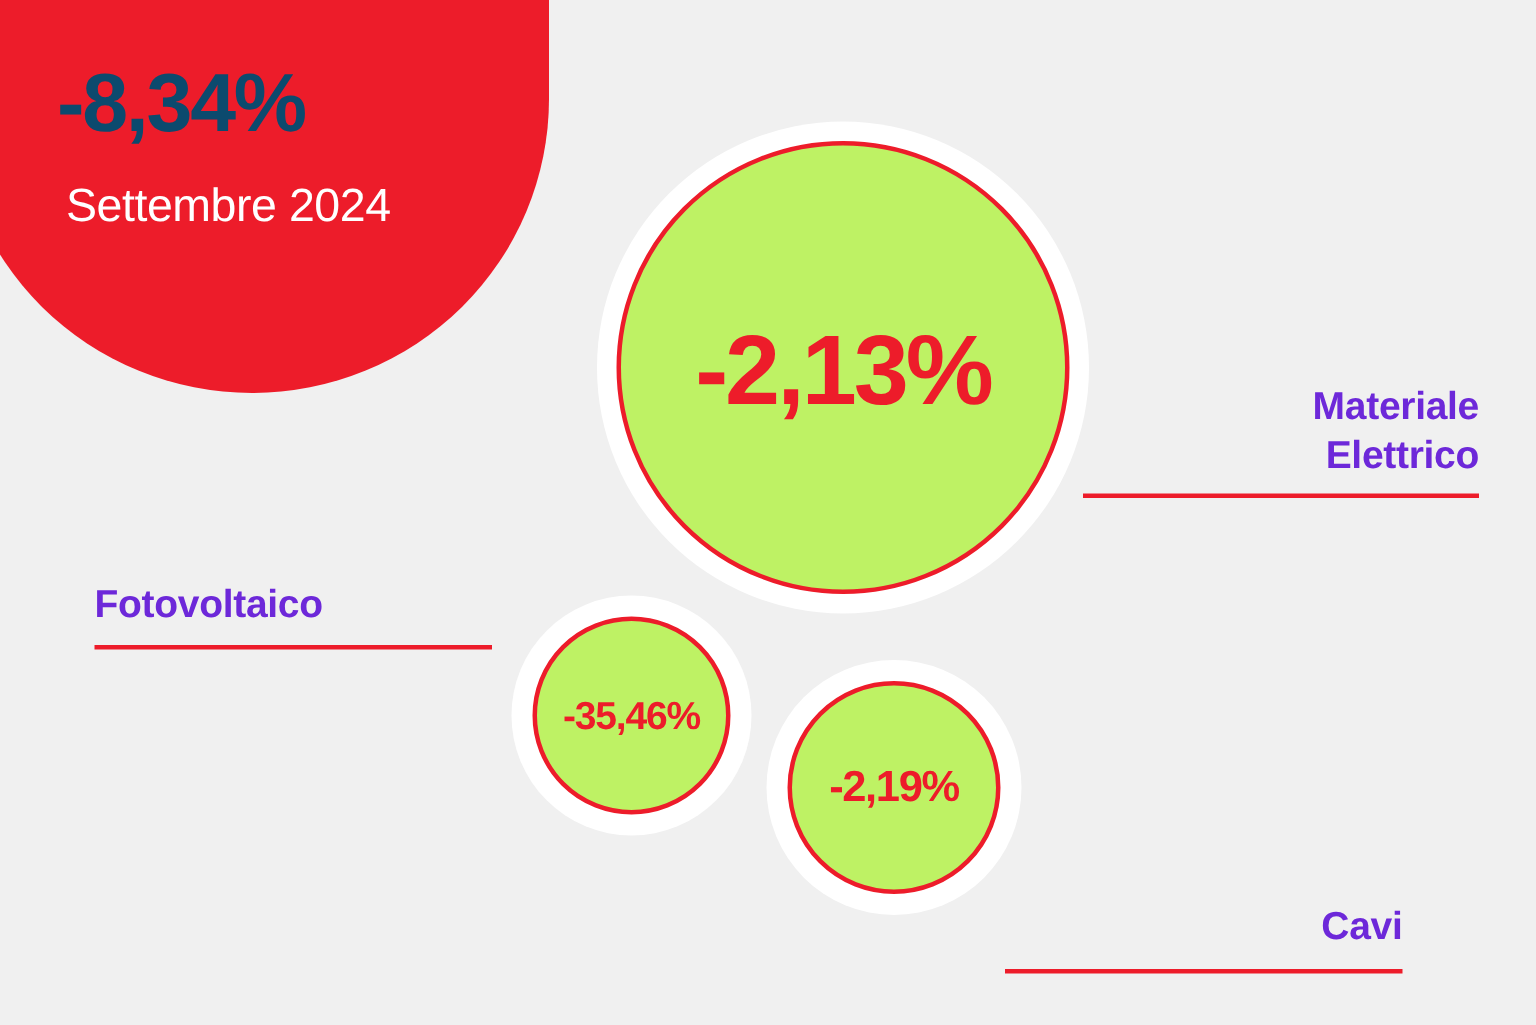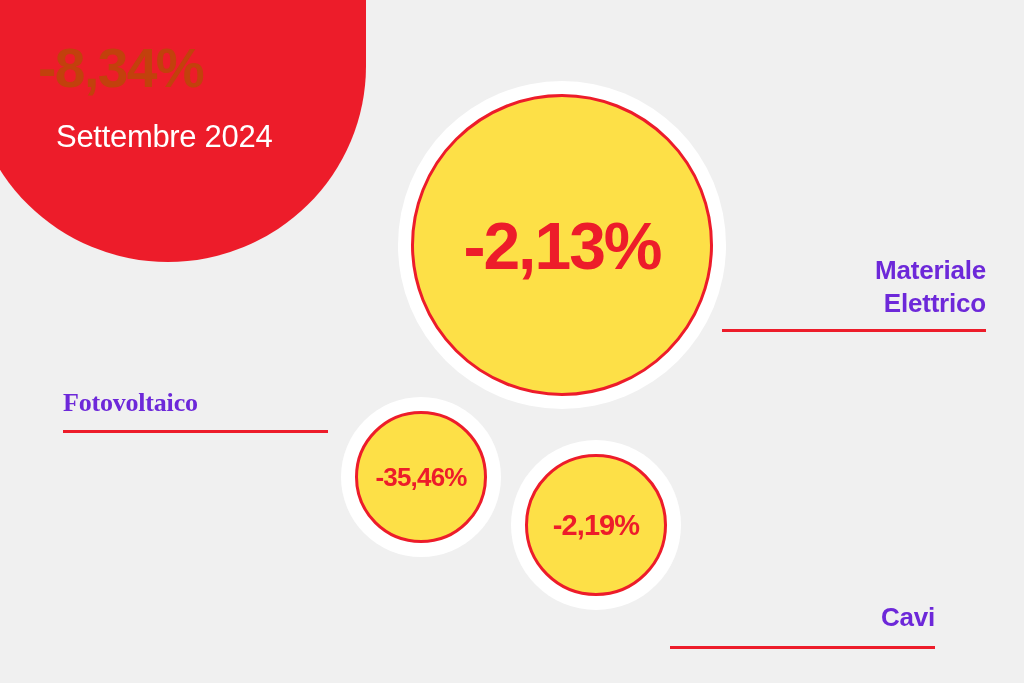--- a/index.html
+++ b/index.html
@@ -42,52 +42,52 @@
   }
 
   .headline-wrap {
     position: absolute;
     left: 38px;
     top: 40px;
     width: 320px;
     z-index: 5;
   }
   .headline-value {
-    color: #c2410c;
+    color: #0c4a6e;
     font-size: 55px;
     font-weight: bold;
     letter-spacing: -1.5px;
     line-height: 1.05;
     margin: 0;
     white-space: nowrap;
   }
   .headline-period {
     color: #ffffff;
     font-size: 31px;
     font-weight: normal;
     letter-spacing: -0.3px;
     line-height: 1.1;
-    margin: 22px 0 0 18px;
+    margin: 22px 0 0 6px;
     white-space: nowrap;
   }
 
   
   .bubble {
     position: absolute;
     border-radius: 50%;
     background: #ffffff;
     display: flex;
     align-items: center;
     justify-content: center;
   }
   .bubble-ring {
     position: absolute;
     border-radius: 50%;
     border: 3px solid #ed1c2a;
-    background: #fde047;
+    background: #bef264;
     display: flex;
     align-items: center;
     justify-content: center;
   }
   .bubble-value {
     color: #ed1c2a;
     font-weight: bold;
     letter-spacing: -1px;
     white-space: nowrap;
     user-select: none;
@@ -171,21 +171,20 @@
     left: 722px;
     top: 254px;
     width: 264px;
     text-align: right;
   }
   .cat-fotovoltaico {
     left: 63px;
     top: 386px;
     width: 265px;
     text-align: left;
-    font-family: Liberation Serif, serif;
   }
   .cat-fotovoltaico .cat-rule { margin-top: 11px; }
   .cat-cavi {
     left: 670px;
     top: 561px;
     width: 265px;
     text-align: right;
     margin-top: 40px;
   }
   .cat-cavi .cat-rule { margin-top: 12px; }

